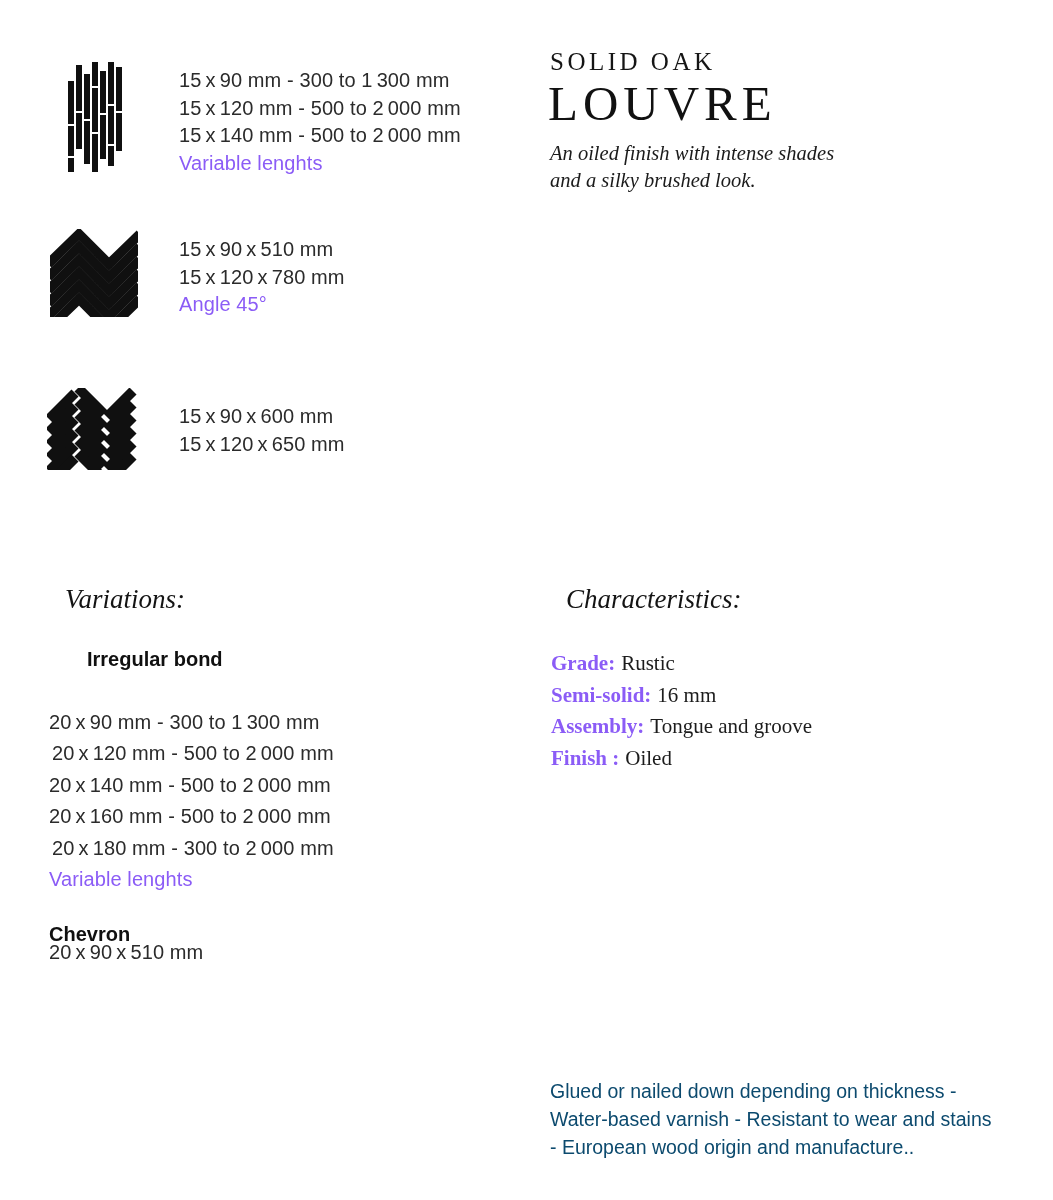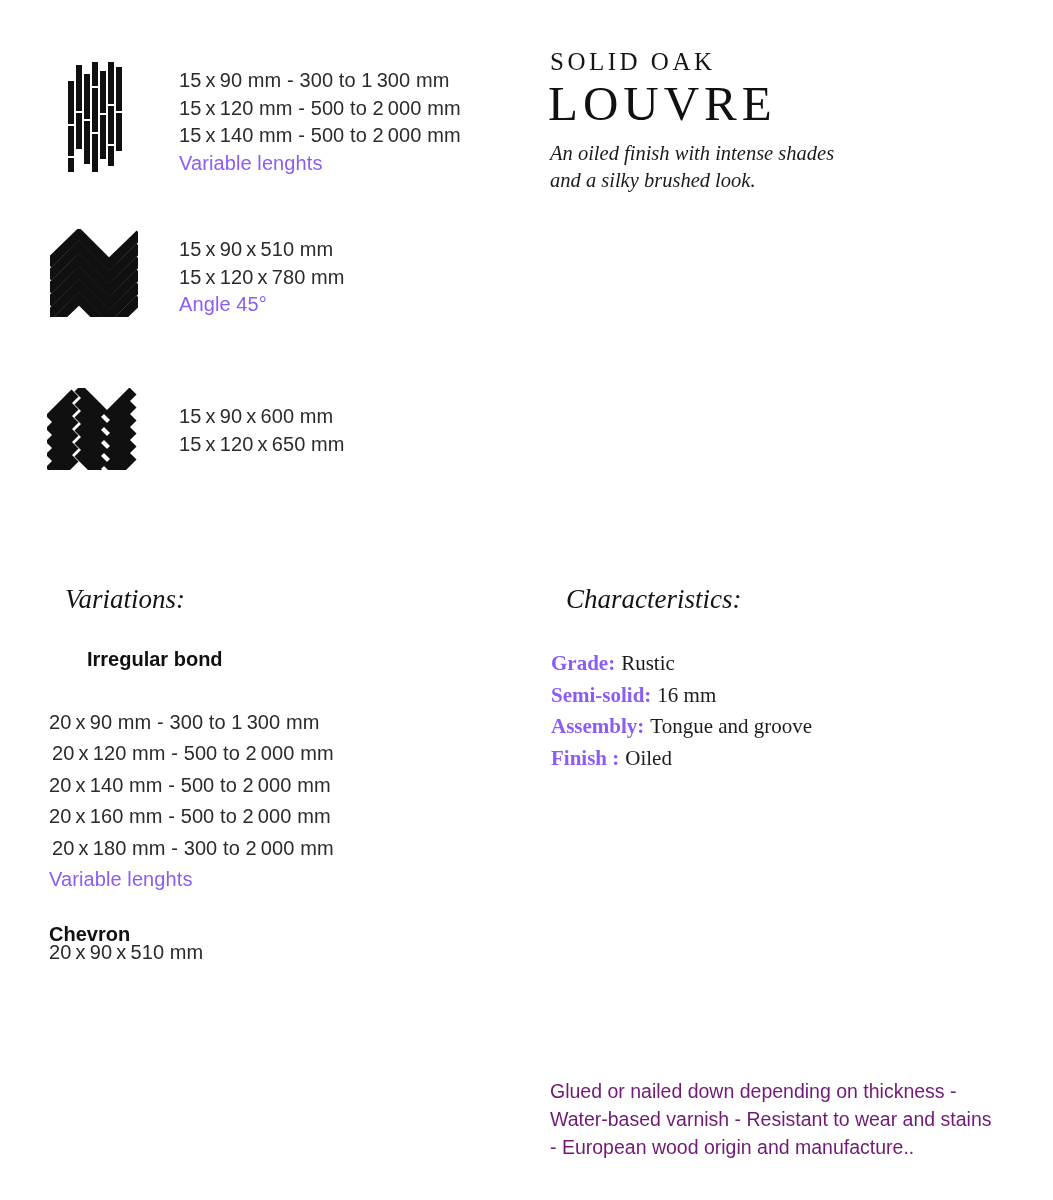--- a/index.html
+++ b/index.html
@@ -27,21 +27,21 @@
   
   .group-name{font-size:20px;font-weight:700;color:#101010;line-height:1;}
   .dim-lines{font-size:20px;line-height:31.4px;color:#2b2b2b;letter-spacing:.1px;}
   .dim-lines .indent{padding-left:3px;}
 
   
   .char-list{font-family:"Liberation Serif",serif;font-size:21px;line-height:31.7px;color:#1c1c1c;}
   .char-label{font-weight:700;color:#8b5cf6;margin-right:6px;margin-top:37px;}
 
   
-  .footer-par{font-size:19.5px;line-height:28.2px;color:#701a75;}
+  .footer-par{font-size:19.5px;line-height:28.2px;color:#0c4a6e;}
   .footer-par span{display:block;}
 </style>
 </head>
 <body>
 
 <div class="abs icon" style="left:68px;top:62px;">
   <svg width="54" height="110" viewBox="0 0 54 110" fill="#101010" aria-hidden="true">
     <rect x="0" y="19" width="6" height="43"></rect>
       <rect x="0" y="64" width="6" height="30"></rect>
       <rect x="0" y="96" width="6" height="14"></rect>

